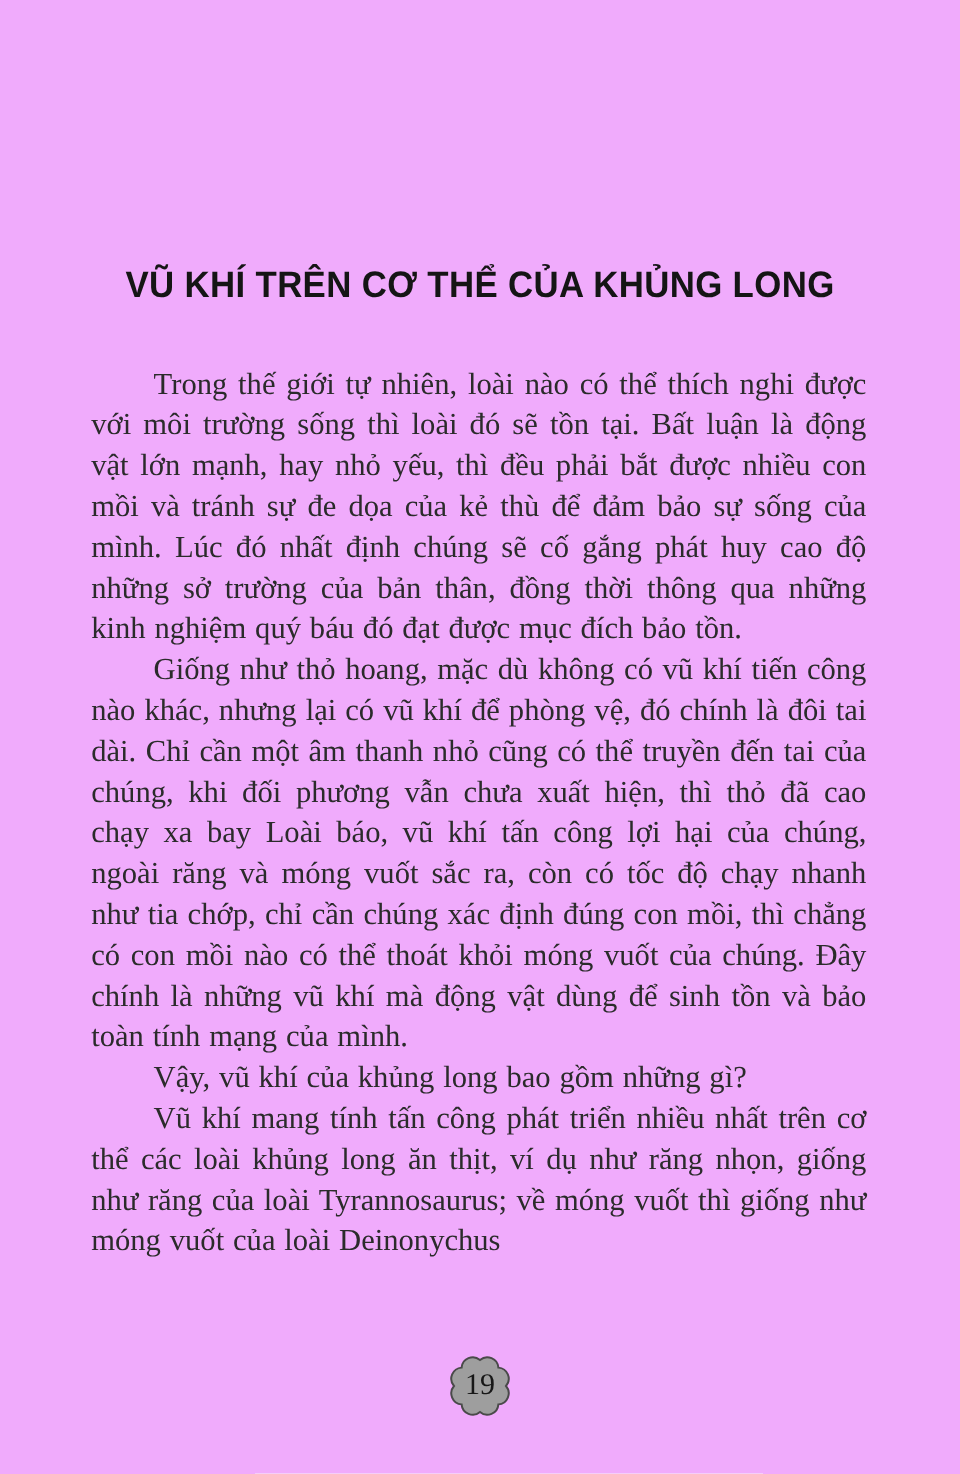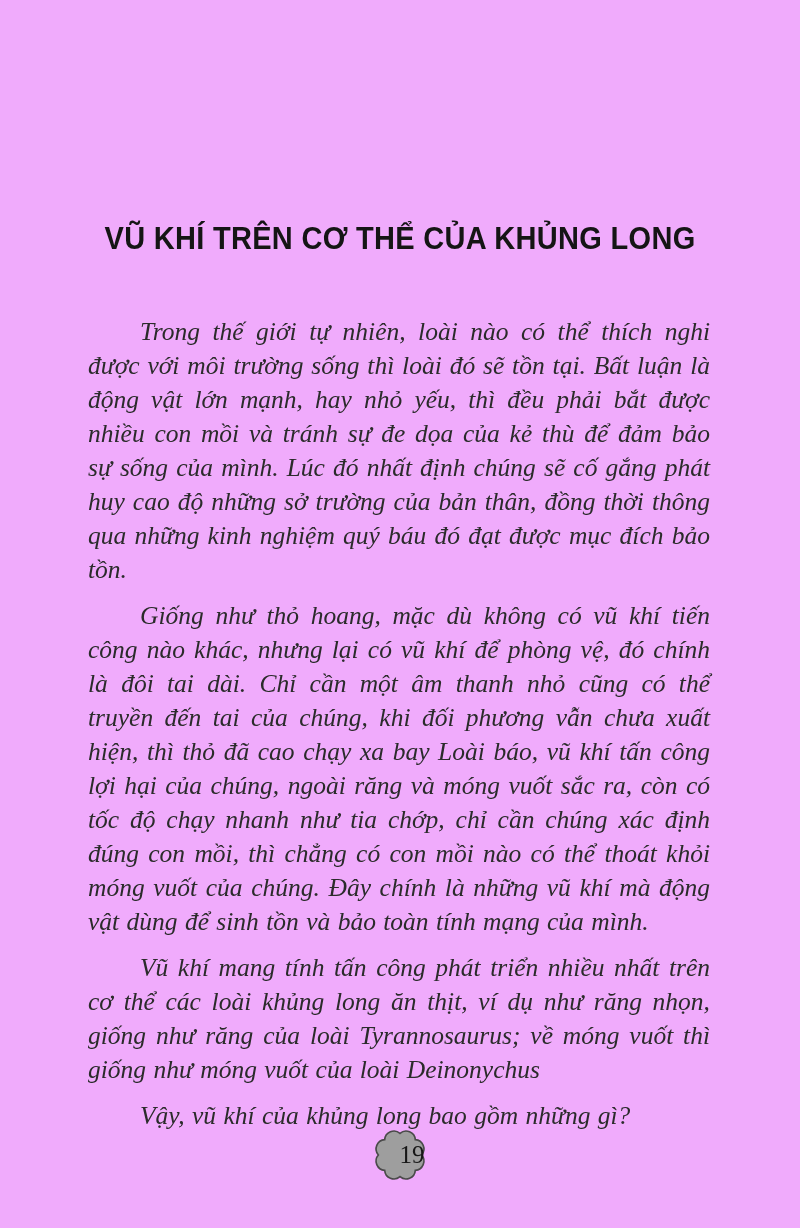--- a/index.html
+++ b/index.html
@@ -38,24 +38,23 @@
     position: absolute;
     top: 303px;
     left: 76px;
     width: 646px;
     font-size: 25.5px;
     line-height: 34px;
     text-align: justify;
     color: #2b2b2b;
   }
   .para {
-    margin: 12px;
+    margin: 0;
     text-indent: 52px;
     word-spacing: 1px;
-    font-style: italic;
   }
   .badge-wrap {
     position: absolute;
     top: 1126px;
     left: 0;
     width: 100%;
     display: flex;
     justify-content: center;
   }
   .badge {
@@ -65,21 +64,21 @@
   }
   .badge svg {
     position: absolute;
     left: 0;
     top: 0;
     width: 66px;
     height: 58px;
   }
   .badge-num {
     position: absolute;
-    left: 12px;
+    left: 0;
     top: 0;
     width: 100%;
     height: 100%;
     display: flex;
     align-items: center;
     justify-content: center;
     font-family: "Liberation Serif", serif;
     font-size: 25px;
     color: #171717;
   }
@@ -87,22 +86,22 @@
 </head>
 <body>
 
 <div class="page">
 
   <h1 class="title">VŨ KHÍ TRÊN CƠ THỂ CỦA KHỦNG LONG</h1>
 
   <div class="body-text">
     <p class="para">Trong thế giới tự nhiên, loài nào có thể thích nghi được với môi trường sống thì loài đó sẽ tồn tại. Bất luận là động vật lớn mạnh, hay nhỏ yếu, thì đều phải bắt được nhiều con mồi và tránh sự đe dọa của kẻ thù để đảm bảo sự sống của mình. Lúc đó nhất định chúng sẽ cố gắng phát huy cao độ những sở trường của bản thân, đồng thời thông qua những kinh nghiệm quý báu đó đạt được mục đích bảo tồn.</p>
     <p class="para">Giống như thỏ hoang, mặc dù không có vũ khí tiến công nào khác, nhưng lại có vũ khí để phòng vệ, đó chính là đôi tai dài. Chỉ cần một âm thanh nhỏ cũng có thể truyền đến tai của chúng, khi đối phương vẫn chưa xuất hiện, thì thỏ đã cao chạy xa bay Loài báo, vũ khí tấn công lợi hại của chúng, ngoài răng và móng vuốt sắc ra, còn có tốc độ chạy nhanh như tia chớp, chỉ cần chúng xác định đúng con mồi, thì chẳng có con mồi nào có thể thoát khỏi móng vuốt của chúng. Đây chính là những vũ khí mà động vật dùng để sinh tồn và bảo toàn tính mạng của mình.</p>
+    <p class="para">Vậy, vũ khí của khủng long bao gồm những gì?</p>
     <p class="para">Vũ khí mang tính tấn công phát triển nhiều nhất trên cơ thể các loài khủng long ăn thịt, ví dụ như răng nhọn, giống như răng của loài Tyrannosaurus; về móng vuốt thì giống như móng vuốt của loài Deinonychus</p>
-    <p class="para">Vậy, vũ khí của khủng long bao gồm những gì?</p>
   </div>
 
   <div class="badge-wrap">
     <div class="badge">
       <svg viewBox="0 0 64 56" aria-hidden="true">
         <path d="M 53 28
                  A 9 9 0 0 1 46.85 42.85
                  A 9 9 0 0 1 32 49
                  A 9 9 0 0 1 17.15 42.85
                  A 9 9 0 0 1 11 28

